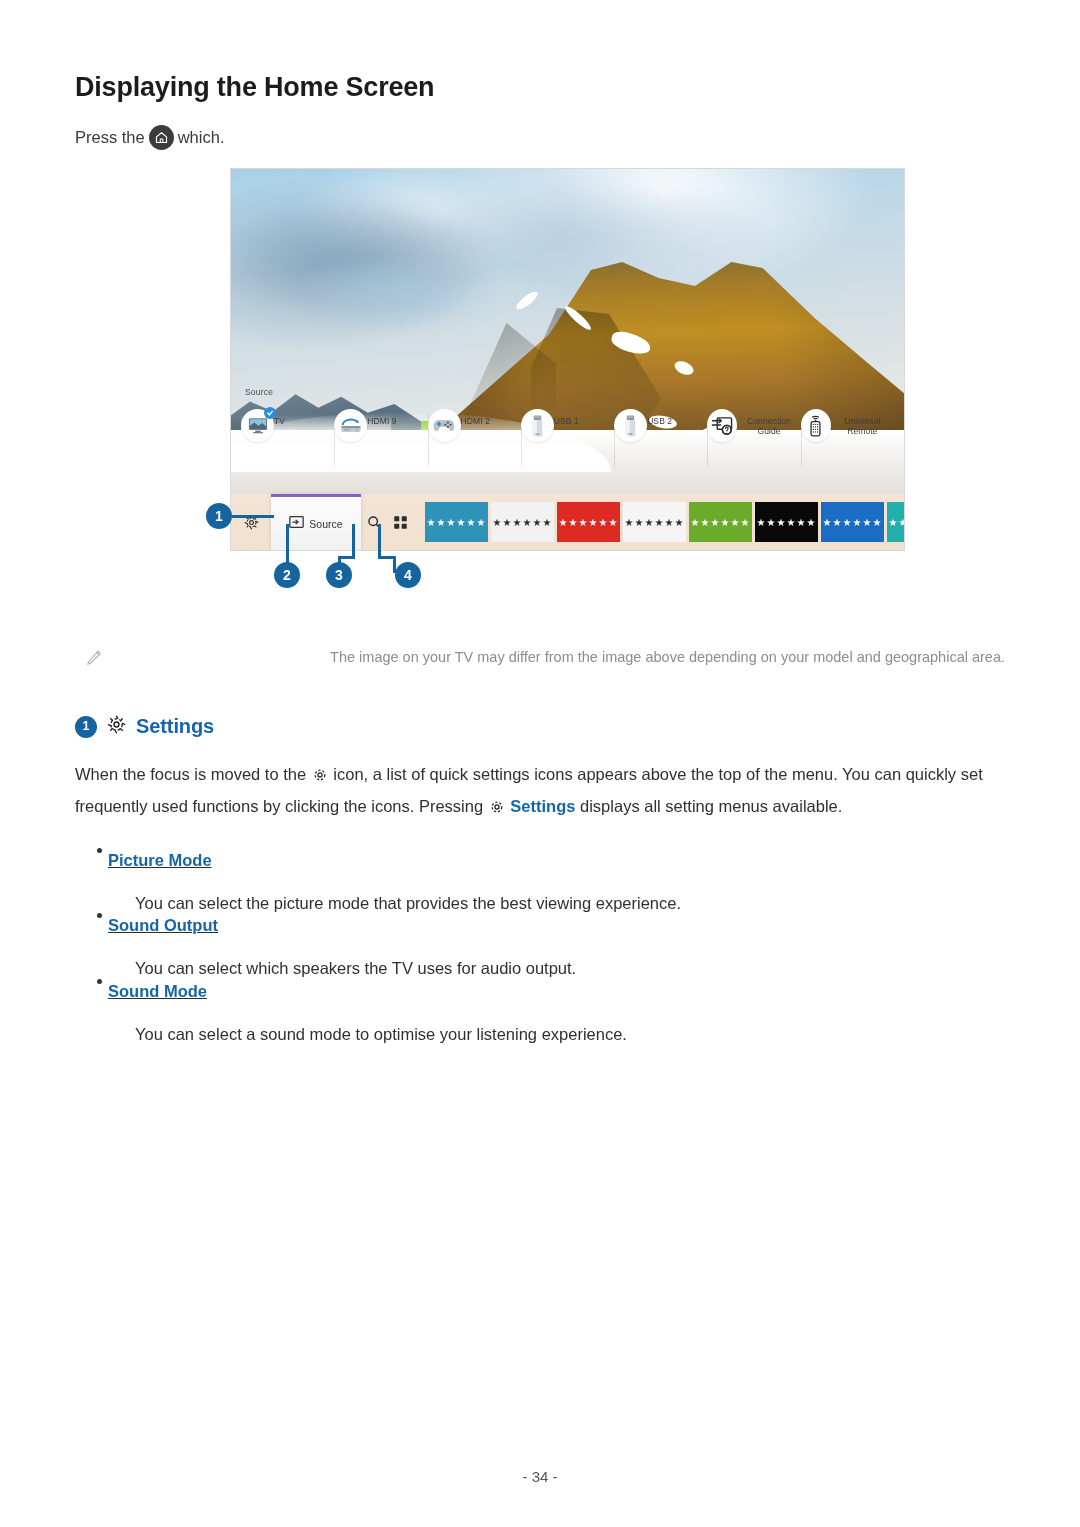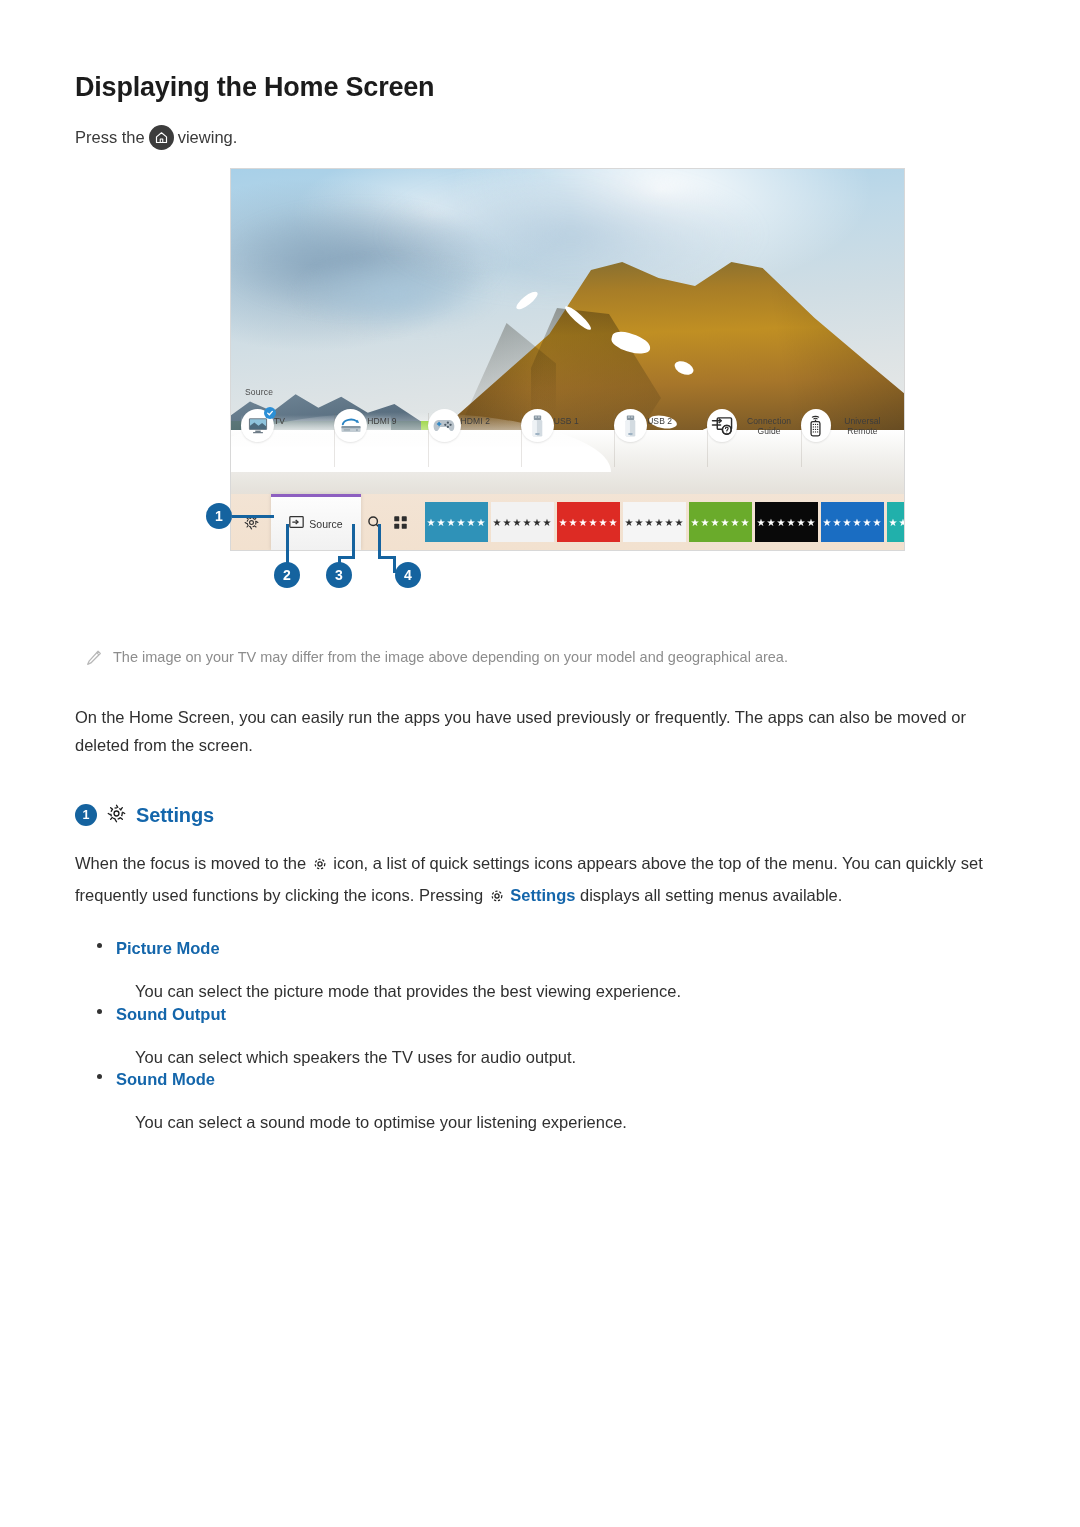--- a/index.html
+++ b/index.html
@@ -236,20 +236,21 @@
   .lead-v3b{ left: 108px; top: 388px; width: 3px; height: 17px; }
   .lead-v4 { left: 148px; top: 356px; width: 3px; height: 32px; }
   .lead-h4 { left: 148px; top: 388px; width: 18px; height: 3px; }
   .lead-v4b{ left: 163px; top: 388px; width: 3px; height: 17px; }
 
   
   .note {
     margin-top: 96px;
     display: flex; gap: 10px; align-items: flex-start;
     padding-left: 10px;
+    justify-content: space-between;
   }
   .note-text {
     font-size: 14.5px; color: #8d8d8d; line-height: 1.4;
   }
   .pencil-icon { flex: 0 0 auto; padding-top: 2px; }
 
   
   .body-para {
     margin-top: 32px;
     font-size: 16.5px; line-height: 1.72; color: #303030;
@@ -272,21 +273,21 @@
   }
 
   .sec-para {
     margin-top: 22px;
     font-size: 16.5px; line-height: 1.78; color: #303030;
   }
   .inline-ico { vertical-align: -3px; margin: 0 1px; }
   .link-blue { color: #1466ab; font-weight: bold; }
 
   .bullets { margin-top: 26px; padding-left: 22px; }
-  .bullet-row { display: flex; gap: 14px; align-items: center; margin-top: 26px; }
+  .bullet-row { display: flex; gap: 6px; align-items: flex-start; margin-top: 26px; text-decoration: underline; }
   .bullet-row:first-child { margin-top: 0; }
   .dot {
     width: 5px; height: 5px; border-radius: 50%;
     background: #333; flex: 0 0 auto; transform: translateY(-3px);
   }
   .bullet-title { font-size: 16.5px; font-weight: bold; color: #1466ab; }
   .bullet-desc {
     margin: 20px 0 0 38px;
     font-size: 16.5px; color: #303030; line-height: 1.6;
   }
@@ -305,21 +306,21 @@
   <h1 class="page-title">Displaying the Home Screen</h1>
 
   <div class="press-line">
     <span>Press the</span>
     <span class="home-btn-icon">
       <svg width="15" height="15" viewBox="0 0 24 24" fill="none" stroke="#ffffff" stroke-width="1.9" stroke-linejoin="round">
         <path d="M4 11 L12 4.5 L20 11 L20 20 L4 20 Z"></path>
         <path d="M10 20 L10 14.5 L14 14.5 L14 20" stroke-width="1.7"></path>
       </svg>
     </span>
-    <span>viewing.</span>
+    <span>which.</span>
   </div>
 
   <div class="tv-figure">
 
     <div class="tv-shot">
       <div class="sky"></div>
       <div class="cloud-a"></div>
       <div class="cloud-b"></div>
       <div class="cloud-c"></div>
       <div class="ridge"></div>
@@ -523,21 +524,20 @@
   <div class="note">
     <span class="pencil-icon">
       <svg width="18" height="18" viewBox="0 0 20 20" fill="none" stroke="#b8b8b8" stroke-width="1.4">
         <path d="M14.5 2.5 L17 5 L6.5 15.5 L3 17 L4.5 13.5 Z" fill="none" stroke-linejoin="round"></path>
         <path d="M13 4 L15.5 6.5"></path>
       </svg>
     </span>
     <span class="note-text">The image on your TV may differ from the image above depending on your model and geographical area.</span>
   </div>
 
-  <p class="body-para">On the Home Screen, you can easily run the apps you have used previously or frequently. The apps can also be moved or deleted from the screen.</p>
 
   <div class="sec-head">
     <span class="sec-num">1</span>
     <span>
       <svg width="19" height="19" viewBox="0 0 24 24" fill="none" stroke="#1c1c1c" stroke-width="1.7">
         <circle cx="12" cy="12" r="3.1"></circle>
         <path d="M12 1.6 L13.6 4.2 M12 22.4 L10.4 19.8 M22.4 12 L19.8 10.4 M1.6 12 L4.2 13.6 M19.4 4.6 L17.3 7.0 M4.6 19.4 L6.7 17.0 M19.4 19.4 L17.0 17.3 M4.6 4.6 L7.0 6.7" stroke-linecap="round"></path>
         <circle cx="12" cy="12" r="7.2" stroke-dasharray="3.4 2.7"></circle>
       </svg>
     </span>
@@ -584,13 +584,14 @@
     <div>
       <div class="bullet-row">
         <span class="dot"></span>
         <span class="bullet-title">Sound Mode</span>
       </div>
       <div class="bullet-desc">You can select a sound mode to optimise your listening experience.</div>
     </div>
 
   </div>
 
+  <div class="footer">- 34 -</div>
 </div>
 
 </body></html>

